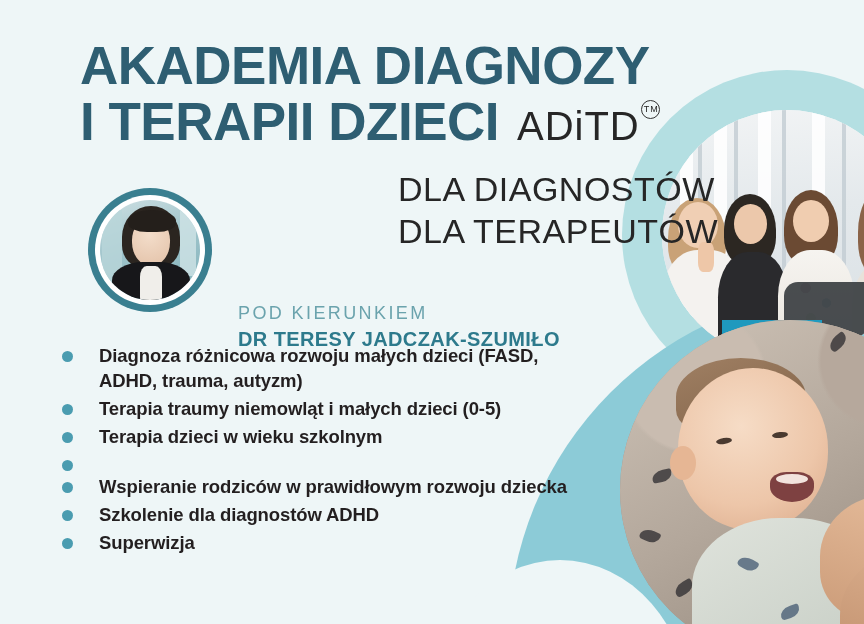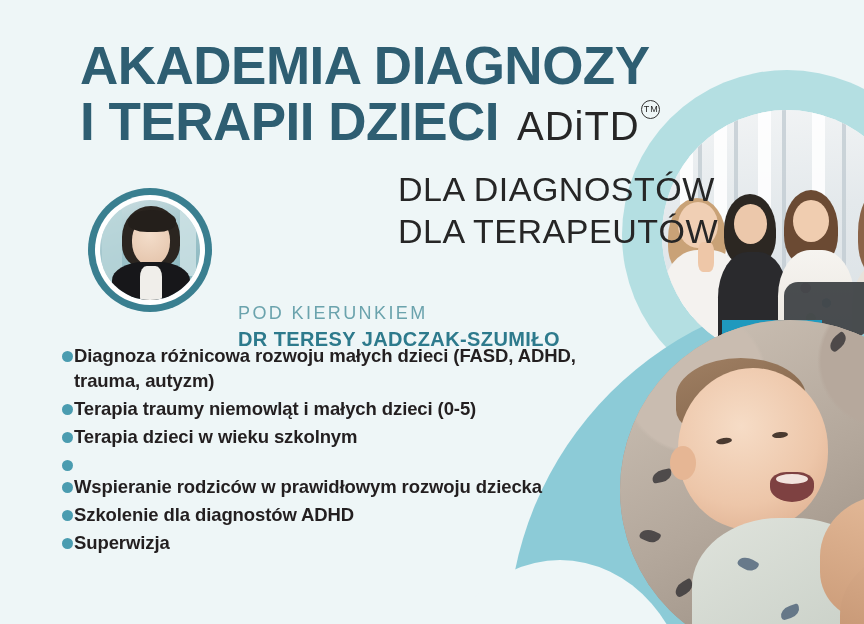--- a/index.html
+++ b/index.html
@@ -193,21 +193,21 @@
   }
   #lead-name{
     color:#2d7a8c;font-size:20px;font-weight:bold;letter-spacing:0.4px;
   }
 
   #bullets{
     position:absolute;left:62px;top:343px;width:520px;
     color:#231f20;
   }
   .bullet{
-    display:flex;align-items:flex-start;gap:1px;
+    display:flex;align-items:flex-start;gap:26px;
     margin-bottom:3px;
   }
   .dot{
     flex:0 0 auto;width:11px;height:11px;border-radius:50%;
     background:#4a9cb0;margin-top:8px;
   }
   .btext{
     font-size:18.5px;font-weight:bold;line-height:25px;letter-spacing:-0.1px;
   }
 </style>

